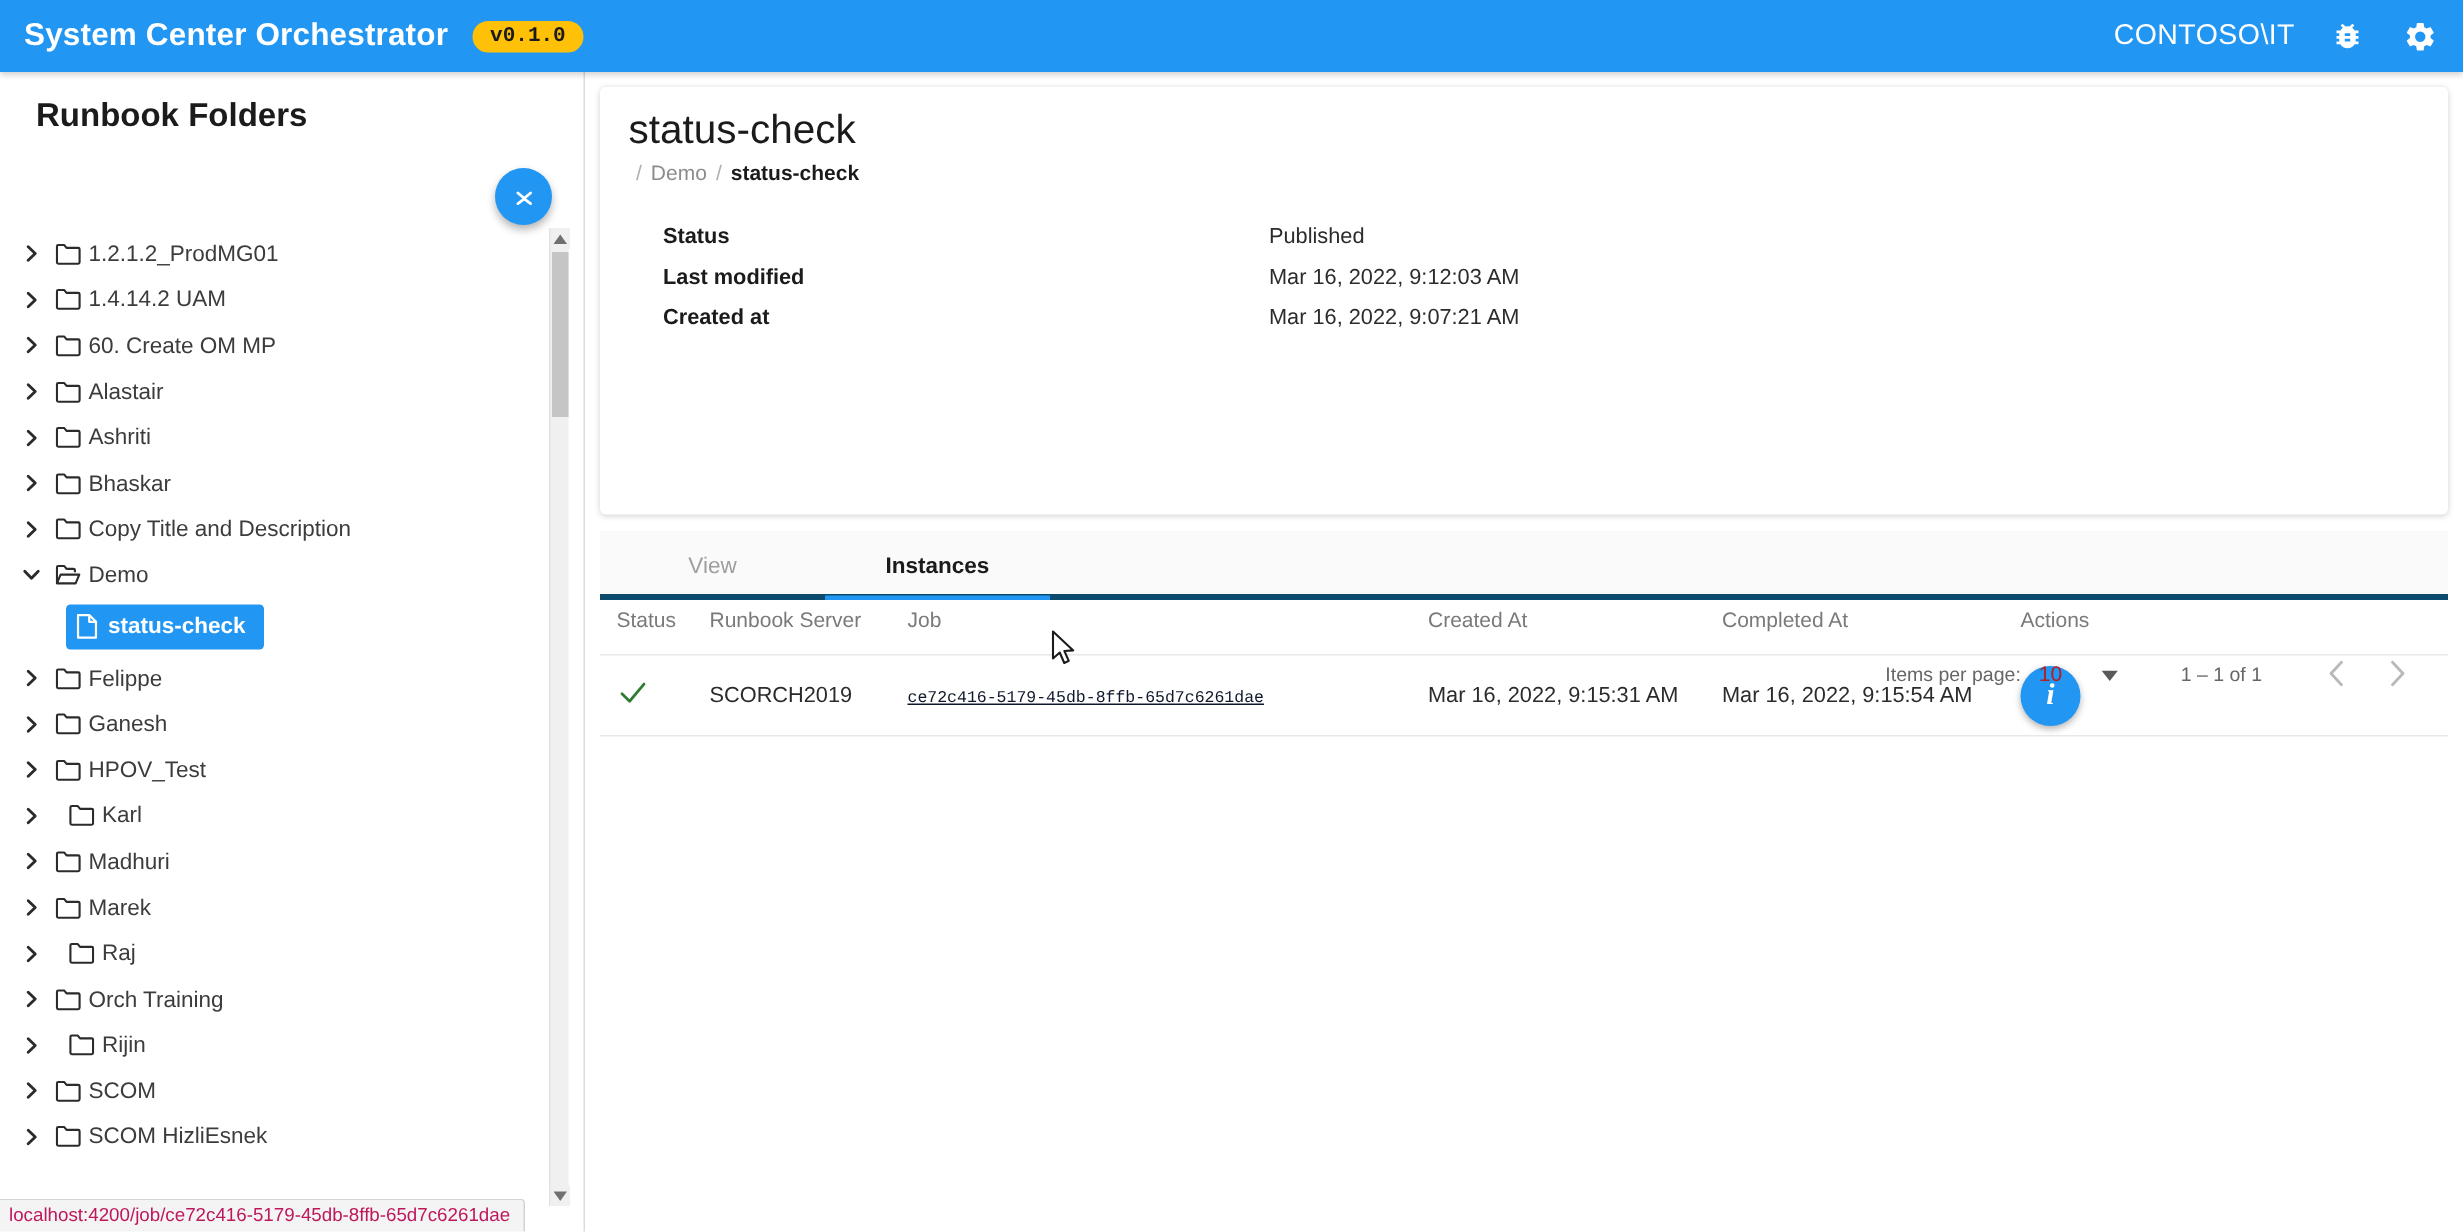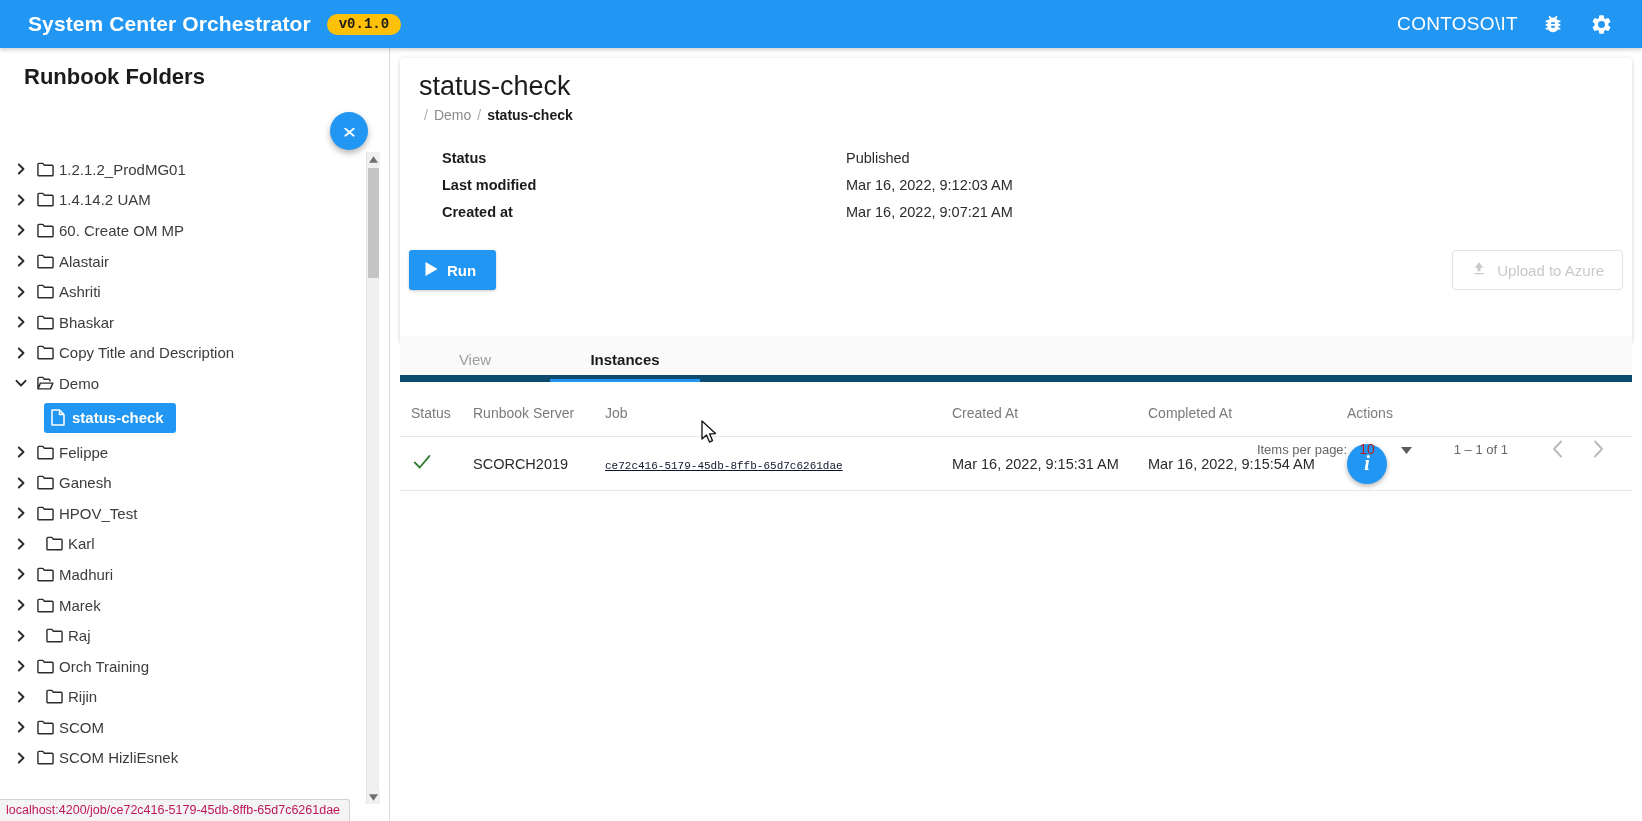--- a/index.html
+++ b/index.html
@@ -11,21 +11,21 @@
     font-family: "Liberation Sans", sans-serif;
     -webkit-font-smoothing: antialiased;
   }
 
   
   .appbar {
     position: absolute; top: 0; left: 0;
     width: 1642px; height: 48px;
     background: #2196f3;
     display: flex; align-items: center;
-    padding: 0 28px;
+    padding: 0 16px;
     z-index: 40;
     box-shadow: 0 2px 4px rgba(0,0,0,.18);
   }
   .app-title {
     color: #fff; font-size: 21px; font-weight: bold;
     letter-spacing: .1px;
   }
   .version-chip {
     margin-left: 16px;
     background: #ffc107; color: #1b1b1b;
@@ -195,24 +195,24 @@
     background: #fff; color: #c9c9c9;
     border: 1px solid #e2e2e2; border-radius: 4px;
     font-size: 15px; height: 40px; padding: 0 18px;
     display: inline-flex; align-items: center; gap: 10px;
     cursor: default;
     font-family: "Liberation Sans", sans-serif;
   }
 
   
   .tabs {
-    position: absolute; top: 288px; left: 10px;
+    position: absolute; top: 306px; left: 10px;
     width: 1232px; height: 46px;
     background: #fafafa;
-    border-bottom: 7px solid #0c4a6e;
+    border-bottom: 4px solid #0c4a6e;
     display: flex;
   }
   .tab {
     width: 150px; height: 46px;
     display: flex; align-items: center; justify-content: center;
     font-size: 15px; color: #9e9e9e; cursor: pointer;
     position: relative;
   }
   .tab.active { color: #1b1b1b; font-weight: bold; }
   .tab.active::after {
@@ -603,38 +603,20 @@
       <div class="meta-row">
         <div class="meta-key">Last modified</div>
         <div class="meta-val">Mar 16, 2022, 9:12:03 AM</div>
       </div>
       <div class="meta-row">
         <div class="meta-key">Created at</div>
         <div class="meta-val">Mar 16, 2022, 9:07:21 AM</div>
       </div>
     </div>
 
-    <div class="actions">
-      <button class="run-btn">
-        <span>
-          <svg width="13" height="14" viewBox="0 0 12 14" fill="#ffffff">
-              <polygon points="0,0 12,7 0,14"></polygon>
-            </svg>
-        </span>
-        <span>Run</span>
-      </button>
-      <button class="upload-btn" disabled="">
-        <span>
-          <svg width="16" height="16" viewBox="0 0 24 24" fill="#c9c9c9">
-            <path d="M5 20h14v-2H5v2zM12 2L5.5 10h4.2v5.5h4.6V10h4.2L12 2z"></path>
-          </svg>
-        </span>
-        <span>Upload to Azure</span>
-      </button>
-    </div>
   </div>
 
   <div class="tabs">
     <div class="tab">
       <span>View</span>
     </div>
     <div class="tab active">
       <span>Instances</span>
     </div>
   </div>

